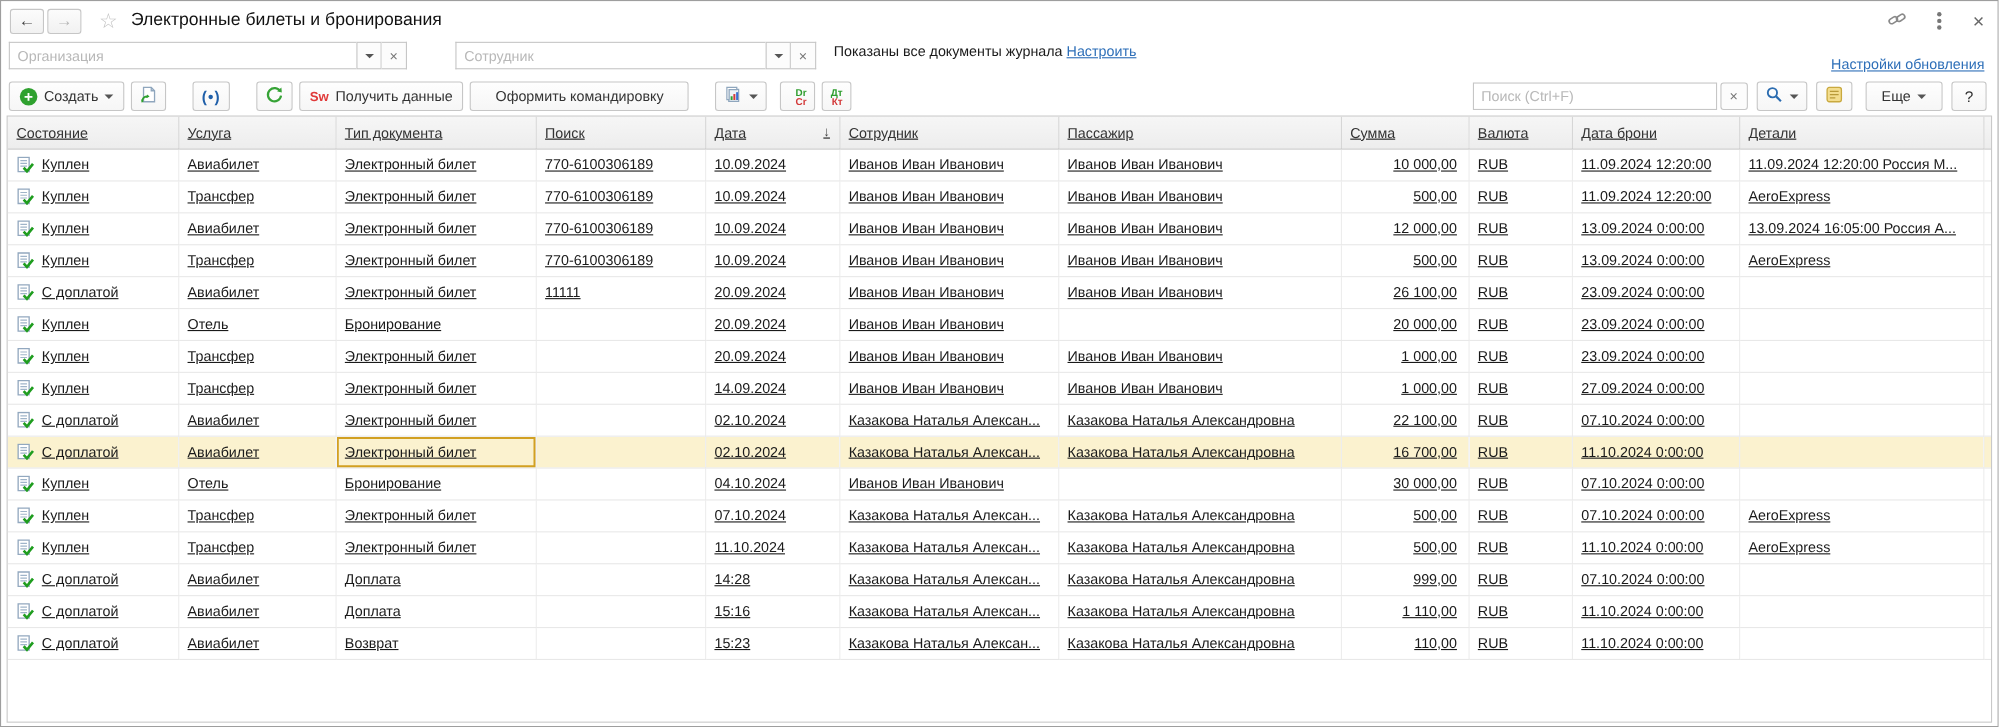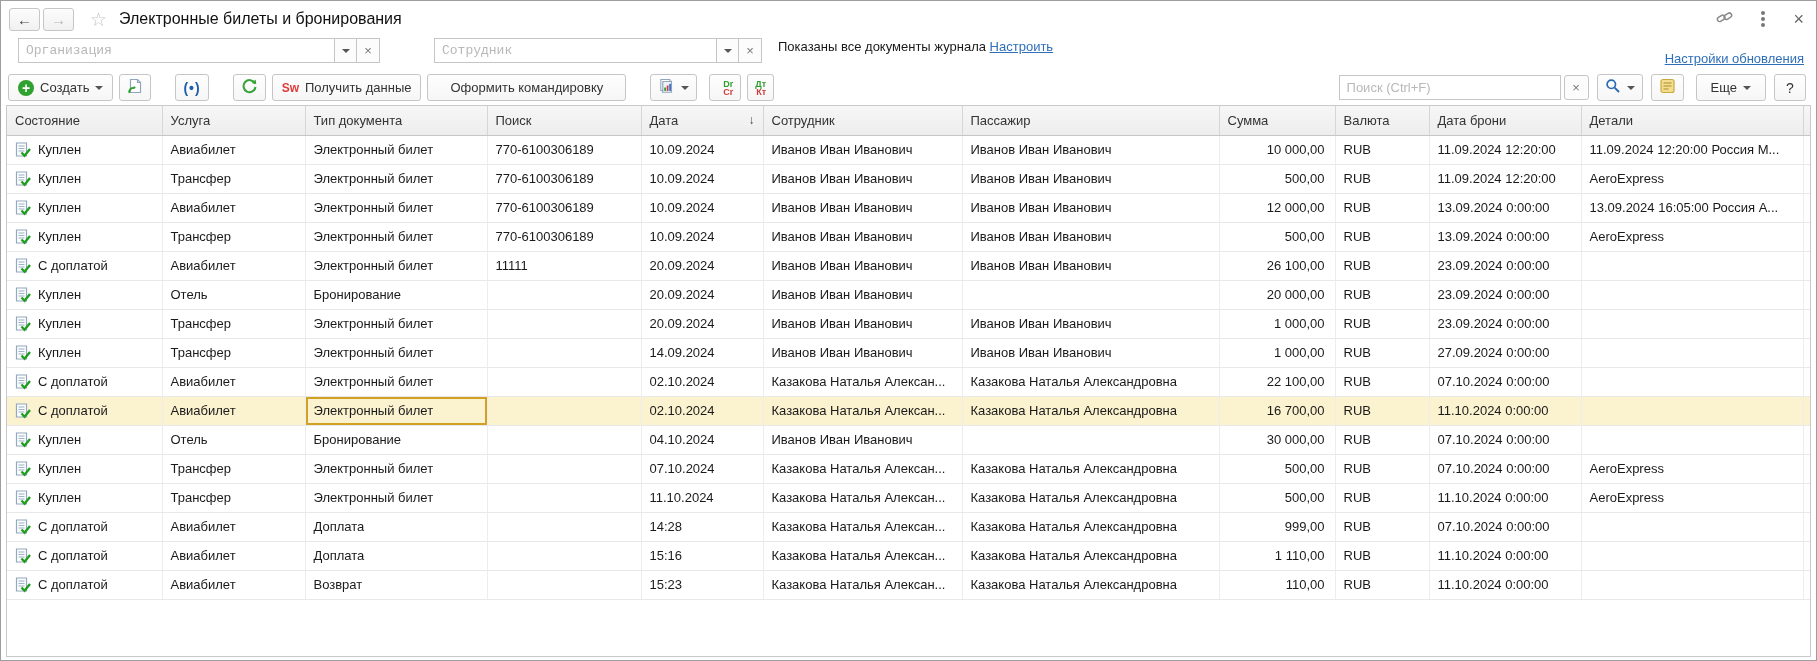--- a/index.html
+++ b/index.html
@@ -29,21 +29,21 @@
   .titlebar-right { margin-left:auto; display:flex; align-items:center; gap:24px; }
   .dots-icon { width:4px; height:4px; border-radius:50%; background:#777;
                box-shadow:0 -6px 0 #777, 0 6px 0 #777; margin:0 4px; }
   .close-x { font-size:18px; color:#666; line-height:1; }
 
   
   .filter-row { display:flex; align-items:flex-start; padding:1px 10px 0 7px; height:33px; }
   .combo { display:flex; height:25px; }
   .combo input {
     height:25px; border:1px solid #c6c6c6; border-right:none; padding:0 7px;
-    font-size:13px; font-family:Liberation Mono, monospace; color:#000000; outline:none;margin-left:10px;
+    font-size:13px; font-family:Liberation Sans, sans-serif; color:#000000; outline:none;
   }
   .combo input::placeholder { color:#b8b8b8; }
   .combo-btn {
     width:23px; height:25px; border:1px solid #c6c6c6; background:#fcfcfc;
     display:flex; align-items:center; justify-content:center; padding:0;
   }
   .combo-btn + .combo-btn { border-left:none; }
   .caret { width:0; height:0; border-left:4px solid transparent; border-right:4px solid transparent;
            border-top:4px solid #555; display:inline-block; }
   .x-glyph { color:#777; font-size:13px; line-height:1; }
@@ -76,21 +76,21 @@
     width:222px; height:25px; border:1px solid #c6c6c6; padding:0 7px;
     font-size:13px; font-family:inherit; color:#ec4899; outline:none;
   }
   .search-combo input::placeholder { color:#b8b8b8; }
   .search-clear { margin-left:3px; width:25px; height:25px; border:1px solid #c6c6c6;
     border-radius:3px; background:#fcfcfc; display:flex; align-items:center; justify-content:center; }
   .help-btn { width:32px; justify-content:center; font-size:14px; color:#333; }
 
   
   .grid { margin:0 5px; height:552px; border:1px solid #c9c9c9; background:#fff; overflow:hidden; }
-  table { border-collapse:collapse; table-layout:fixed; width:100%; }
+  table { border-collapse:collapse; table-layout:fixed; width:100%;text-decoration:underline; }
   th {
     height:29px; background:linear-gradient(#f6f6f6,#ededed);
     border-right:1px solid #d6d6d6; border-bottom:1px solid #c6c6c6;
     font-weight:normal; text-align:left; padding:0 8px; color:#333; font-size:13px;
     white-space:nowrap; overflow:hidden;
   }
   th:last-child { border-right:none; }
   .th-flex { display:flex; align-items:flex-start; justify-content:space-between; }
   .sort-arrow { color:#444; font-size:12px; }
   td {

